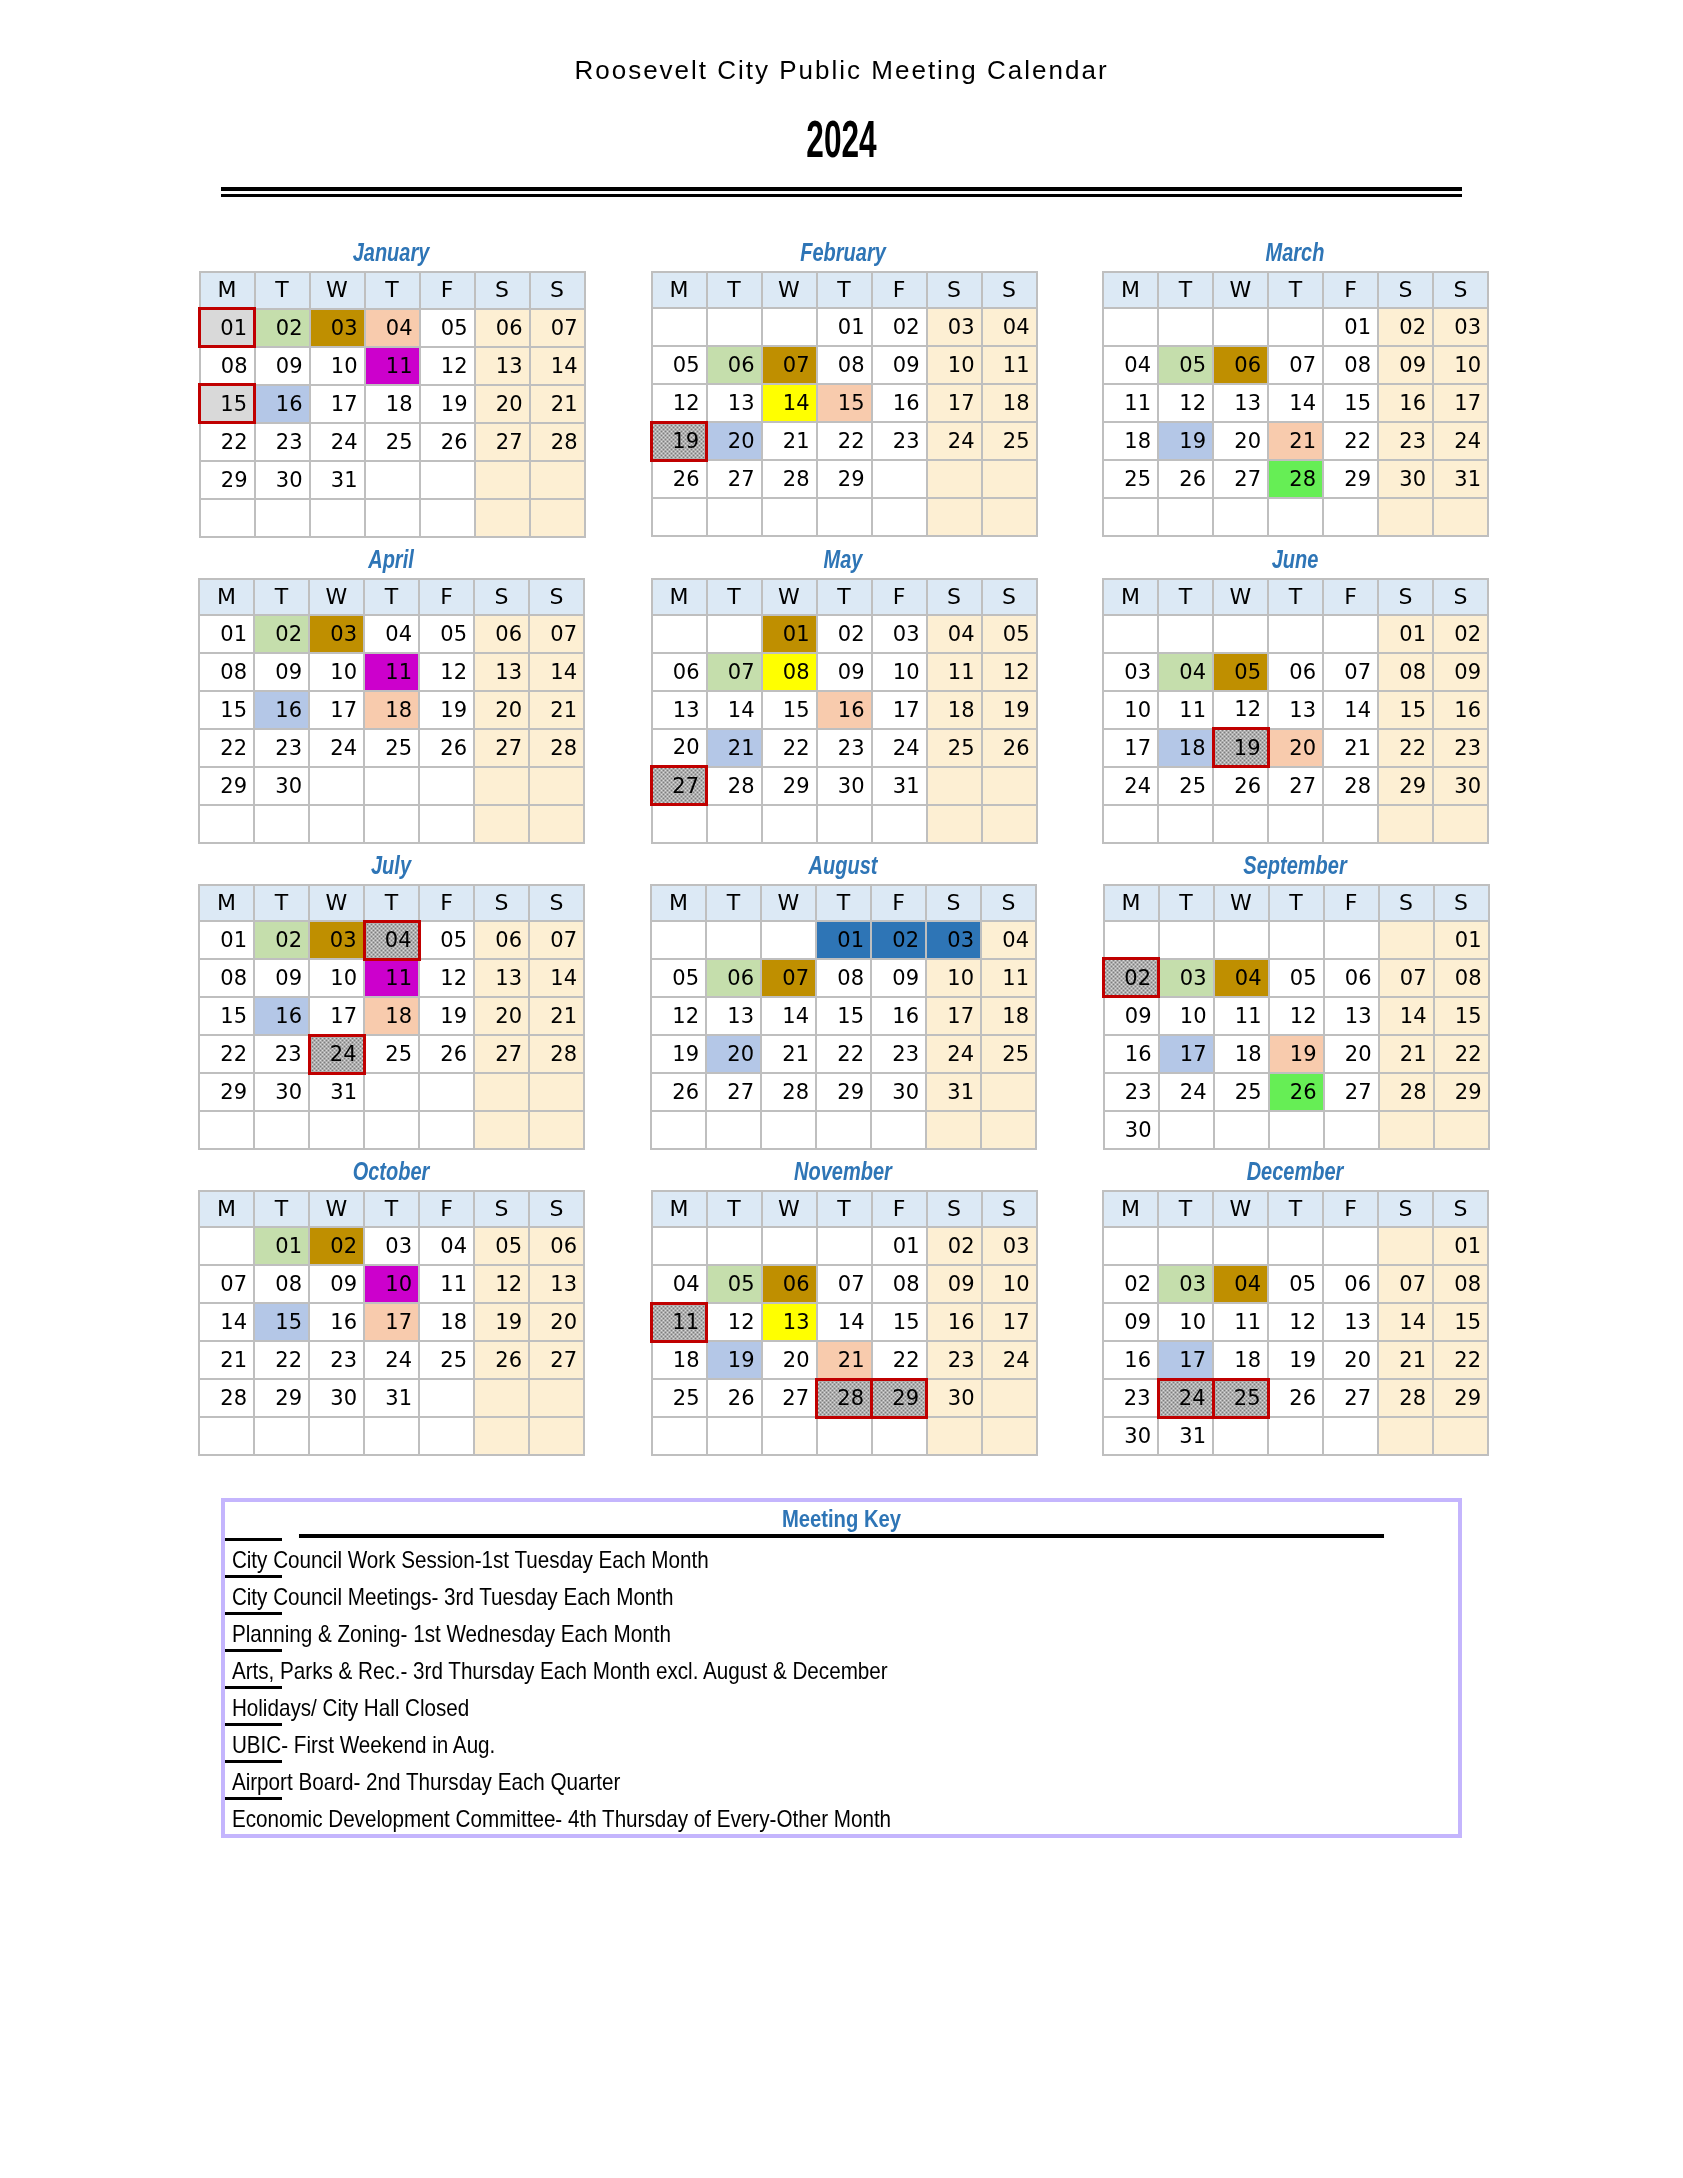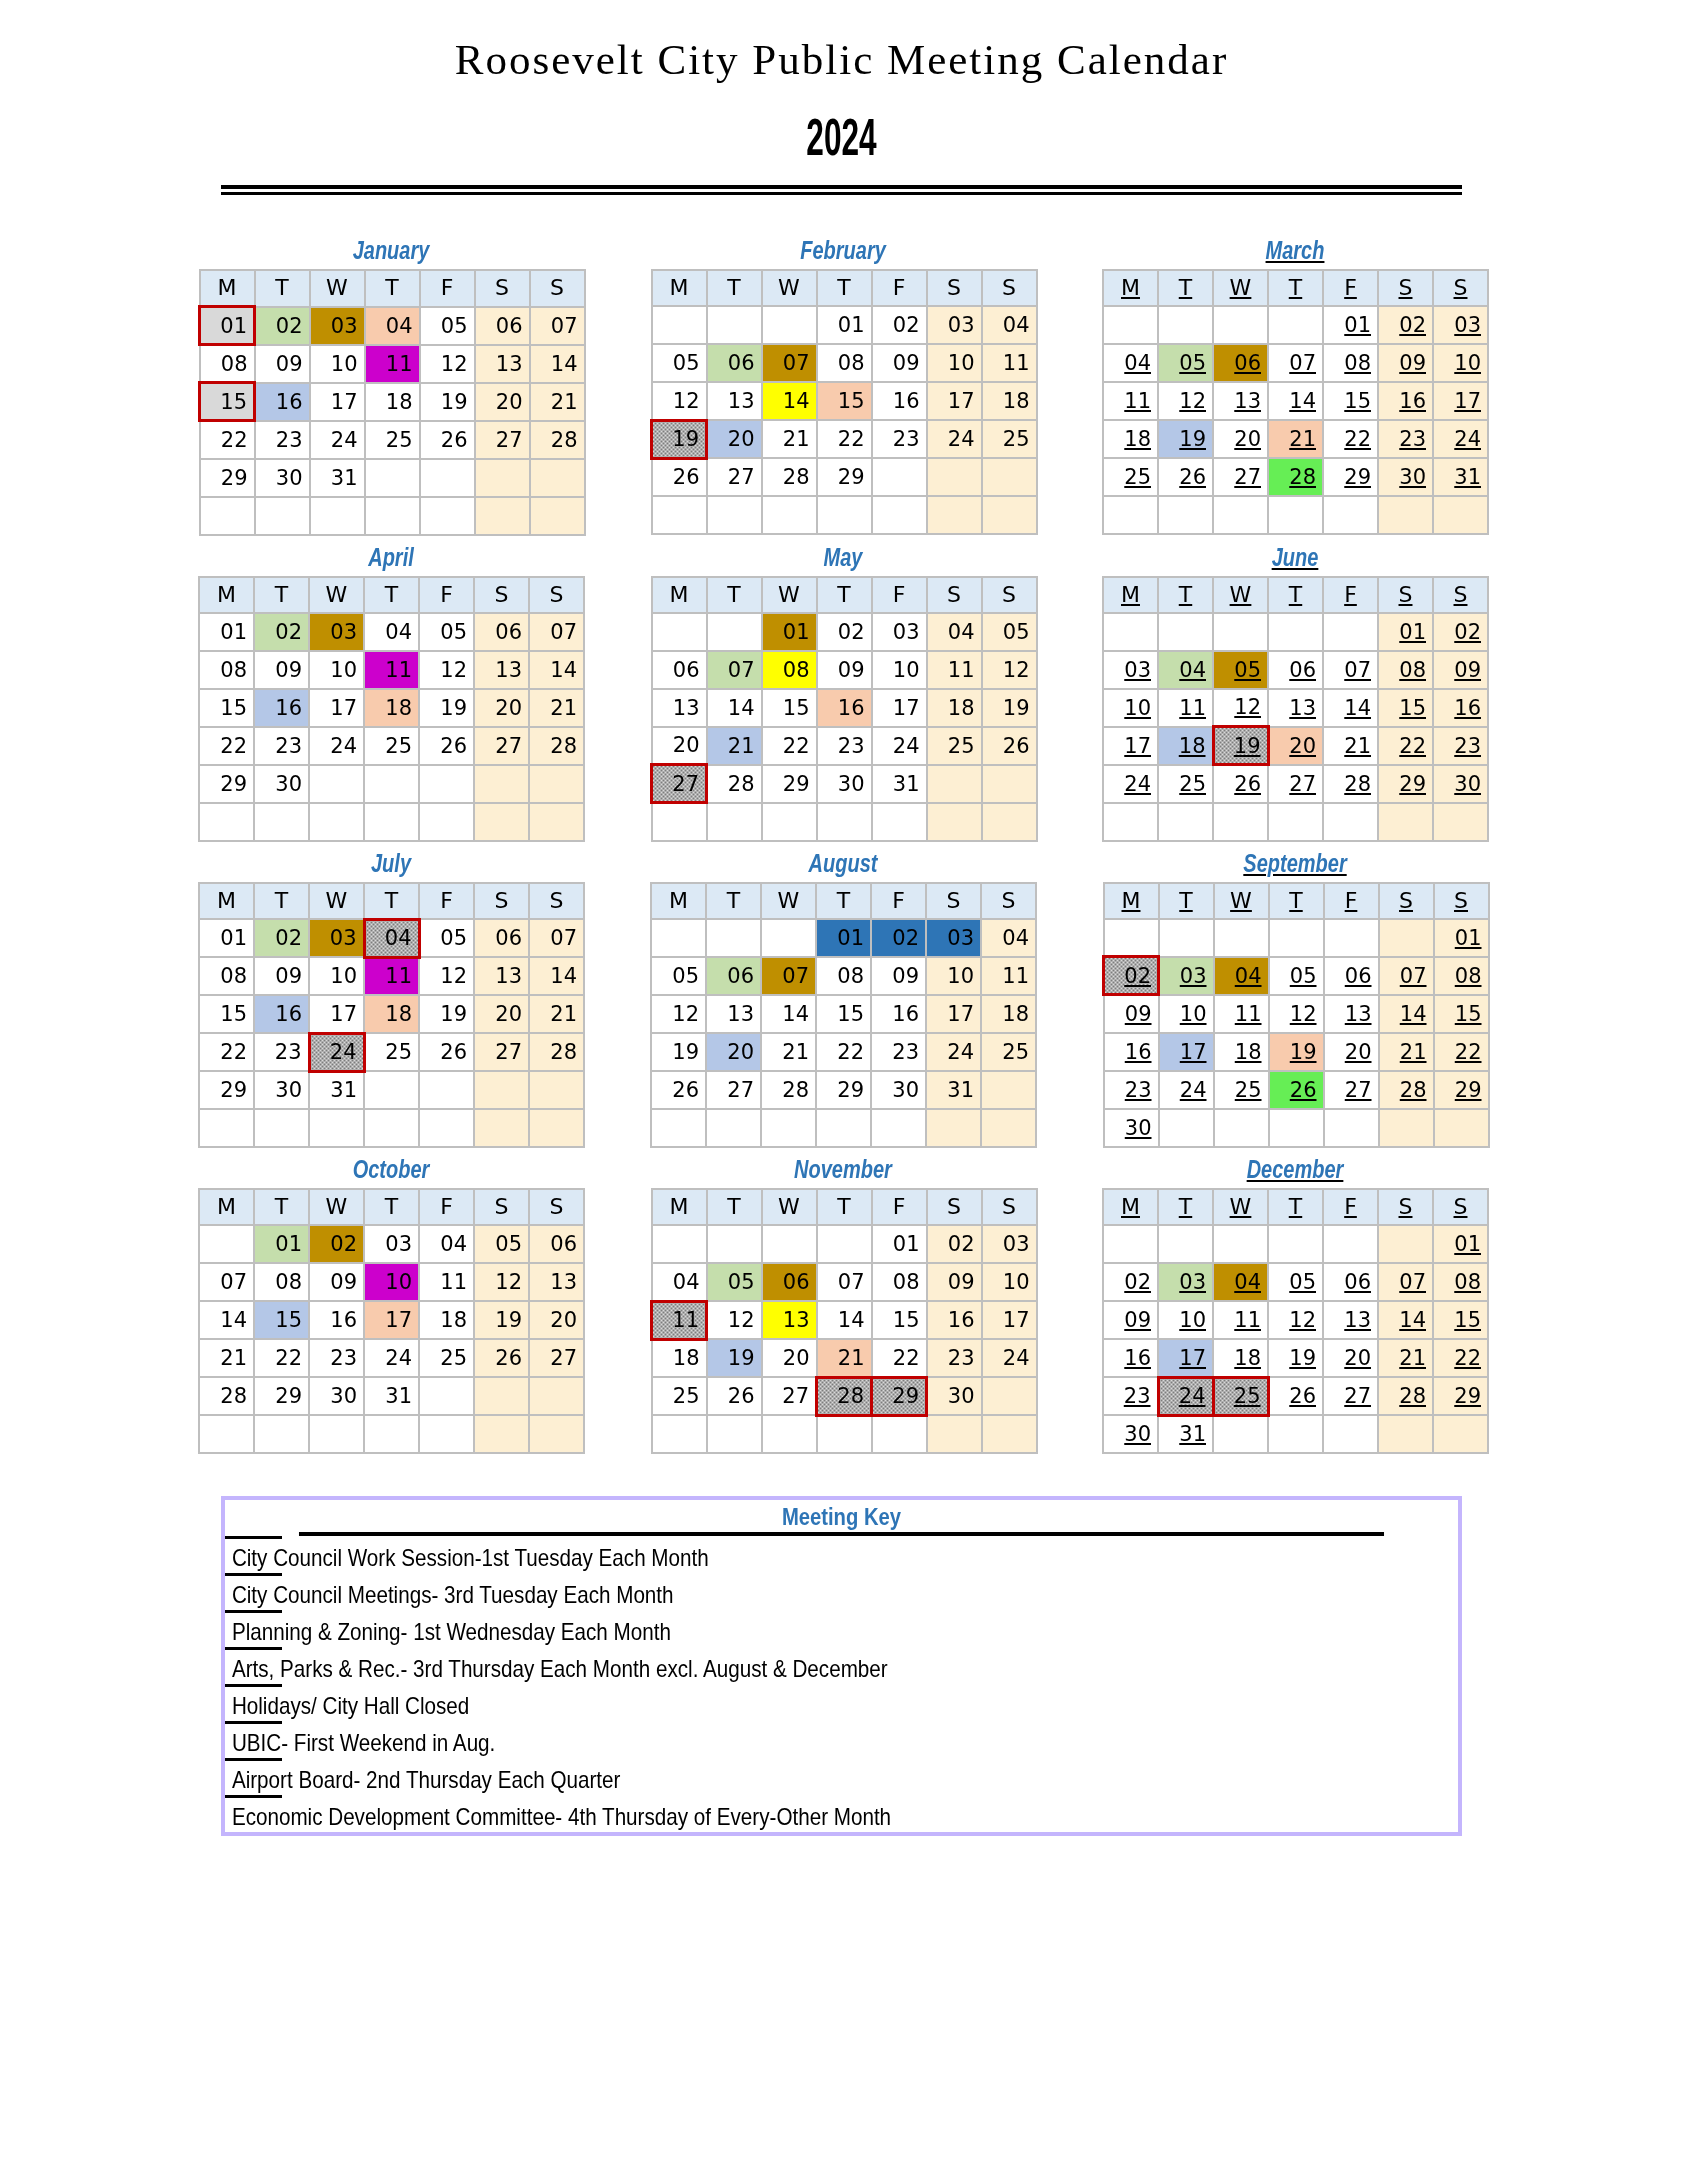--- a/index.html
+++ b/index.html
@@ -17,25 +17,25 @@
 
   
   .page {
     width: 1683px;
     height: 2178px;
     box-sizing: border-box;
     padding: 0;
   }
   .doc-title {
     text-align: center;
-    font-family: Liberation Serif, serif;
-    font-size: 43px;
+    font-family: Liberation Sans, sans-serif;
+    font-size: 26px;
     letter-spacing: 2px;
     color: #000000;
-    padding-top: 35px;
+    padding-top: 55px;
     font-weight: normal;
     white-space: nowrap;
   }
   .doc-year {
     text-align: center;
     font-family: "Liberation Sans", sans-serif;
     font-size: 51px;
     font-weight: bold;
     color: #000000;
     margin-top: 24px;
@@ -67,21 +67,21 @@
   .month-row {
     display: flex;
     justify-content: flex-start;
     margin-bottom: 6px;
     gap: 20px;
   }
   .month-block {
     width: 386px;
     margin-right: 46px;
   }
-  .month-block:last-child { margin-right: 16px; text-decoration: underline; }
+  .month-block:last-child { margin-right: 16px; }
 
   .month-name {
     text-align: center;
     color: #2E75B6;
     font-family: "Liberation Sans", sans-serif;
     font-weight: bold;
     font-style: italic;
     font-size: 25px;
     transform: scaleX(0.80);
     margin-bottom: 4px;

